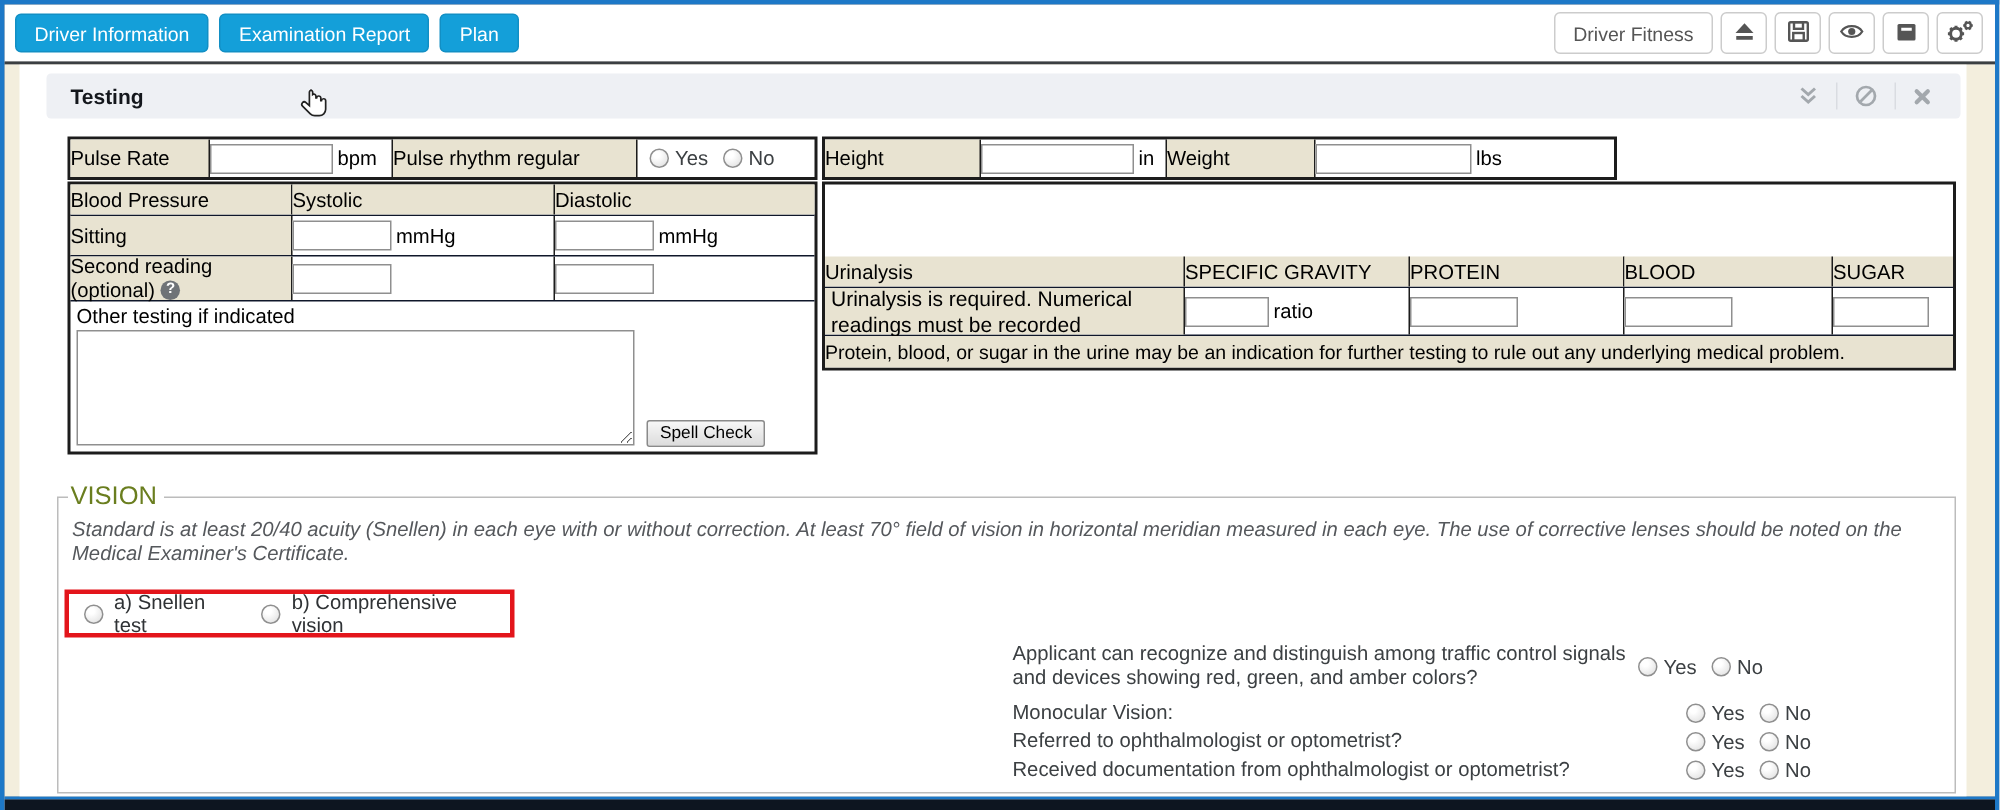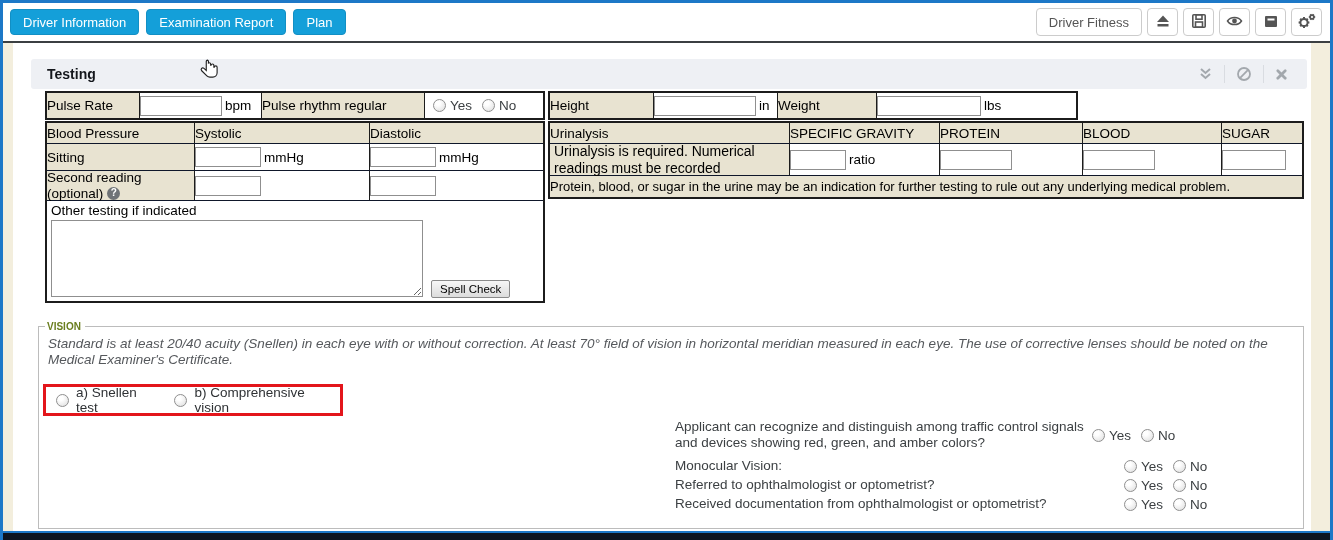--- a/index.html
+++ b/index.html
@@ -21,21 +21,21 @@
   .icon-btn { background:#fff; border:1px solid #ccc; border-radius:4px; width:31px; height:28px;
               display:flex; align-items:center; justify-content:center; padding:0; }
   .toolbar-divider { height:2px; background:#3b3f42; flex:0 0 auto; }
 
   
   .main { flex:1 1 auto; background:#f3eedd; padding:0 19px 0 10px; overflow:hidden; }
   .panel { background:#fff; width:1298px; height:100%; position:relative; font-size:13.5px; color:#000; }
 
   .section-header { position:absolute; left:18px; top:6px; width:1276px; height:30px;
                     background:#eef0f4; border-radius:3px; display:flex; align-items:center;
-                    justify-content:space-between; padding:0 8px 0 16px;margin-top:10px; }
+                    justify-content:space-between; padding:0 8px 0 16px; }
   .section-title { font-weight:bold; font-size:14px; color:#14171c; }
   .header-icons { display:flex; align-items:center; height:100%; }
   .hdr-ic { padding:0 11px; display:flex; align-items:center; }
   .hdr-sep { width:1px; height:18px; background:#d9dce1; }
 
   
   .tbl { position:absolute; border:2px solid #1c1c1c; display:flex; background:#fff; }
   .trow { display:flex; border-bottom:1px solid #0f172a; }
   .trow:last-child { border-bottom:none; }
   .cell { border-right:1px solid #1c1c1c; display:flex; align-items:center; padding:0 0; }
@@ -56,39 +56,39 @@
   .bp-c1 { width:148px; } .bp-c2 { width:175px; } .bp-c3 { flex:1; }
   .other-testing { flex:1; position:relative; padding:2px 4px; }
   .other-label { display:block; }
   .other-testing textarea { position:absolute; left:4px; top:19px; width:372px; height:77px;
             border:1px solid #8f8f8f; resize:both; font-family:inherit; font-size:13px; }
   .spell-btn { position:absolute; left:384px; bottom:3px; font-family:inherit; font-size:11.5px;
             padding:2px 8px; background:linear-gradient(#f7f7f7,#dcdcdc); border:1px solid #8a8a8a; border-radius:2px; }
 
   .uri-table { left:535px; top:78px; width:756px; flex-direction:column; }
   .uri-c1 { width:240px; } .uri-c2 { width:150px; } .uri-c3 { width:143px; } .uri-c4 { width:139px; } .uri-c5 { flex:1; }
-  .uri-hdr { height:21px; }
+  .uri-hdr { height:21px;margin-top:48px; }
   .uri-inp { height:32px; }
   .uri-note { height:21px; font-size:13px; }
   .uri-req { font-size:14px; line-height:1.15; padding:1px 4px; }
 
   .help-icon { display:inline-flex; width:13px; height:13px; border-radius:50%; background:#6f7377;
                color:#fff; font-size:10px; font-weight:bold; align-items:center; justify-content:center;
                margin-left:4px; }
 
   
   .radio { width:13px; height:13px; border-radius:50%; border:1px solid #8f8f8f; flex:0 0 auto;
            background:radial-gradient(circle at 35% 30%, #ffffff 20%, #dcdcdc); display:inline-block; }
   .yn { display:flex; align-items:center; gap:4px; color:#3c4043; }
   .yn-group { display:flex; align-items:center; gap:10px; }
 
   
   .vision { position:absolute; left:25px; top:278px; width:1266px; height:208px;
             border:1px solid #bcbcbc; margin:0; padding:0 4px; }
-  .vision legend { color:#6a7e1f; font-weight:bold; font-size:10px; padding:0 4px 0 2px; margin-left:2px; }
+  .vision legend { color:#6a7e1f; font-weight:normal; font-size:17px; padding:0 4px 0 2px; margin-left:2px; }
   .vision-body { position:relative; height:182px; }
   .vision-desc { margin:4px 6px 0 5px; font-style:italic; color:#55585c; line-height:1.18; }
   .red-box { position:absolute; left:0; top:48px; width:300px; height:32px; border:3px solid #e3151b;
              display:flex; align-items:center; gap:14px; padding-left:10px; }
   .opt { display:flex; align-items:center; gap:7px; color:#2f3235; }
   .questions { position:absolute; left:632px; top:82px; width:650px; display:flex; flex-direction:column; }
   .q-row { display:flex; align-items:center; }
   .q-row.q1 { min-height:34px; margin-bottom:6px; }
   .q-row + .q-row { margin-bottom:3px;gap:32px; }
   .q-label { width:412px; color:#3c4043; line-height:1.2; }

